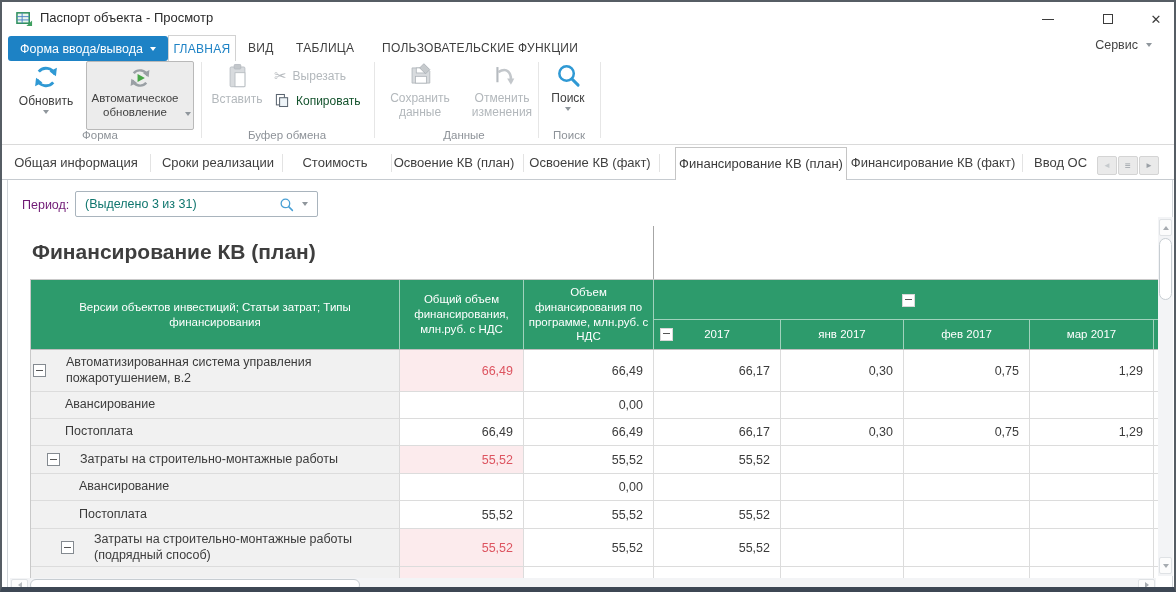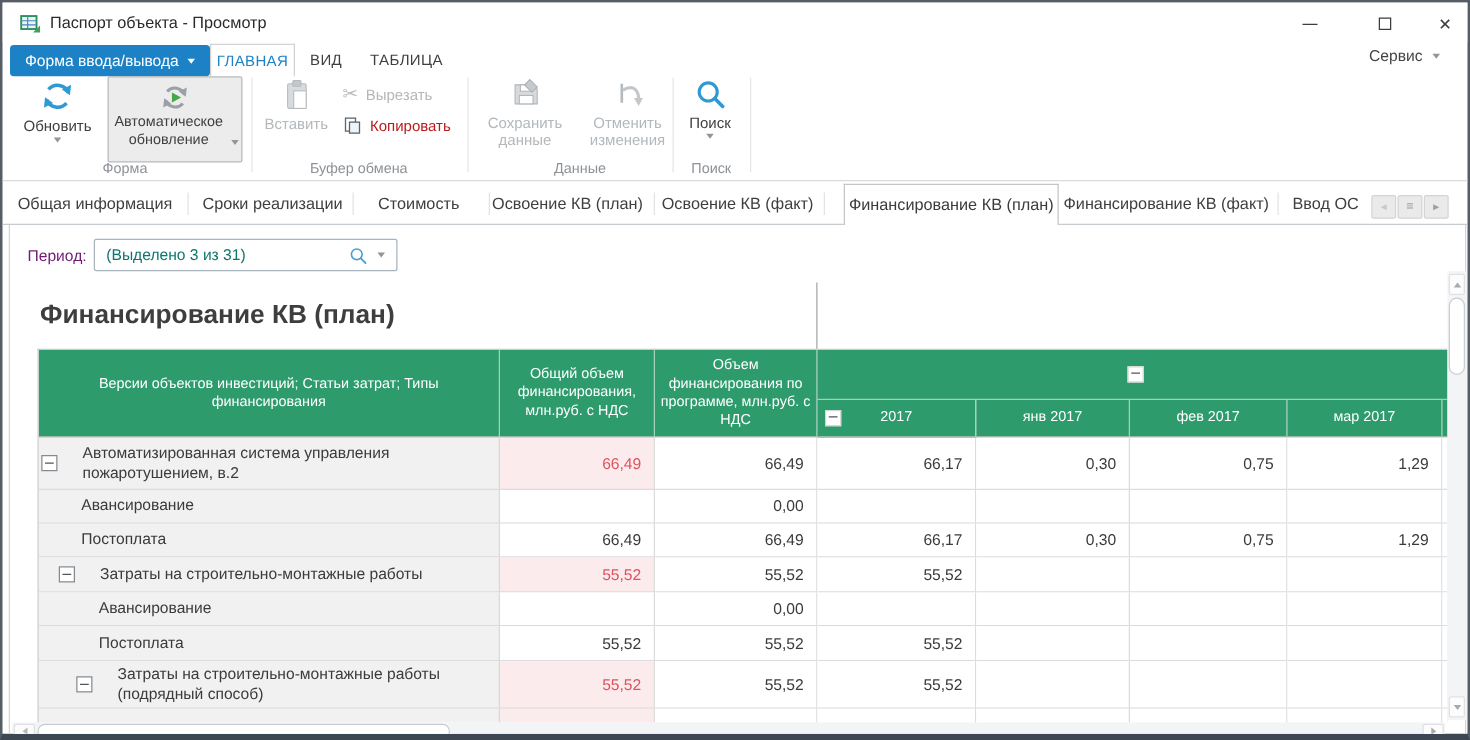--- a/index.html
+++ b/index.html
@@ -31,21 +31,21 @@
   .grp-label { position:absolute; top:127px; transform:translateX(-50%); font-size:11.5px; color:#8d9298; white-space:nowrap; }
   .big-btn { position:absolute; display:flex; flex-direction:column; align-items:center; gap:2px; text-align:center; }
   .big-btn .lbl { font-size:12px; color:#3f3f3f; line-height:1.2; }
   .big-btn .lbl.dis, .small-lbl.dis { color:#b3b8bc; }
   .caret { width:0; height:0; border-left:3.5px solid transparent; border-right:3.5px solid transparent; border-top:4px solid #8f969c; display:inline-block; }
   .caret.white { border-top-color:#fff; }
   .pressed-btn { position:absolute; left:84px; top:59px; width:108px; height:69px; background:#ececec; border:1px solid #b9b9b9; border-radius:2px;
     display:flex; flex-direction:column; align-items:center; padding-top:3px; }
   .pressed-btn .lbl { font-size:11.5px; line-height:1.25; color:#3f3f3f; }
   .small-row { position:absolute; display:flex; align-items:center; gap:6px; }
-  .small-lbl { font-size:12px; color:#b91c1c; }
+  .small-lbl { font-size:12px; color:#14532d; }
   .scissors { font-size:15px; color:#b7bbbf; line-height:1; }
 
   
   .ptab { position:absolute; top:145px; height:32px; line-height:32px; font-size:13px; color:#3f3f3f; transform:translateX(-50%); white-space:nowrap; }
   .ptab-strip-border { position:absolute; left:0; top:177px; width:100%; height:1px; background:#c6cbd0; z-index:1; }
   .ptab-active { position:absolute; left:673px; top:145px; width:172px; height:33px; background:#fff; border:1px solid #c5c5c5; border-bottom:none;
     text-align:center; line-height:31px; font-size:13px; color:#3b3b3b; z-index:2; }
   .ptab-sep { position:absolute; top:152px; width:1px; height:18px; background:#e3e3e3; }
   .ptab-clip { position:absolute; left:1032px; top:145px; width:56px; height:32px; overflow:hidden; line-height:32px; font-size:13px; color:#3f3f3f; }
   .navbtn { position:absolute; top:154px; width:20px; height:19px; background:#eaeaea; border:1px solid #d4d4d4; border-radius:2px;
@@ -123,20 +123,21 @@
       </div>
   </div>
 
   <div class="app-button">
     <span>Форма ввода/вывода</span>
     <span class="caret white"></span>
   </div>
   <div class="ribbon-tab active" style="left:166px;width:68px">ГЛАВНАЯ</div>
   <div class="ribbon-tab" style="left:246px">ВИД</div>
   <div class="ribbon-tab" style="left:294px">ТАБЛИЦА</div>
+  <div class="ribbon-tab" style="left:380px">ПОЛЬЗОВАТЕЛЬСКИЕ ФУНКЦИИ</div>
   <div class="service">
     <span>Сервис</span>
     <span class="caret"></span>
   </div>
 
   <div class="big-btn" style="left:12px;top:60px;width:64px">
     <svg width="30" height="30" viewBox="0 0 32 32">
       <path d="M8.3 10.2 A10 10 0 0 1 25.3 13.2" fill="none" stroke="#2f99d4" stroke-width="3"></path>
       <polygon points="27.6,6.2 26.6,15.2 19.8,10.2" fill="#2f99d4"></polygon>
       <path d="M23.7 21.8 A10 10 0 0 1 6.7 18.8" fill="none" stroke="#2f99d4" stroke-width="3"></path>

